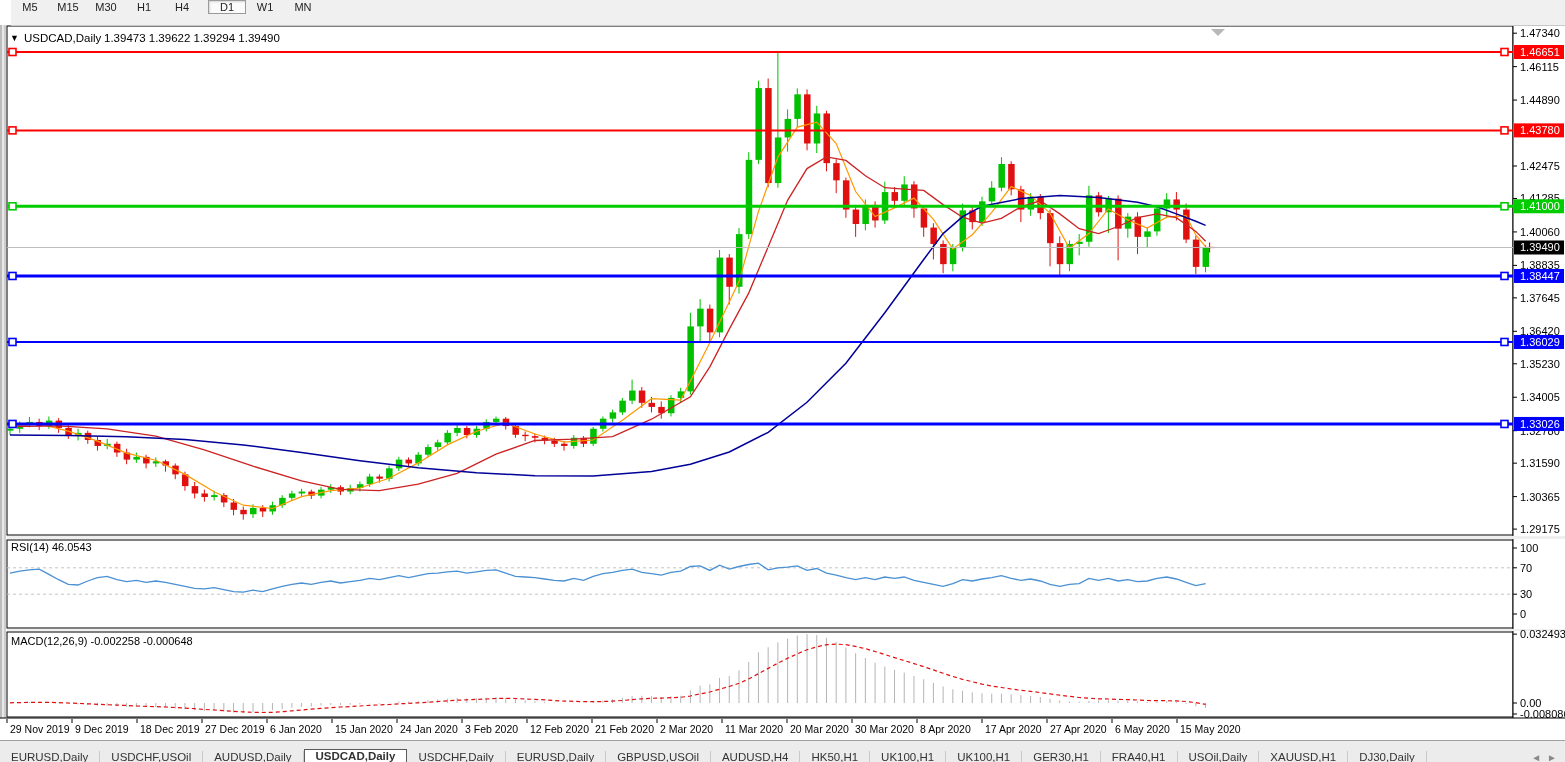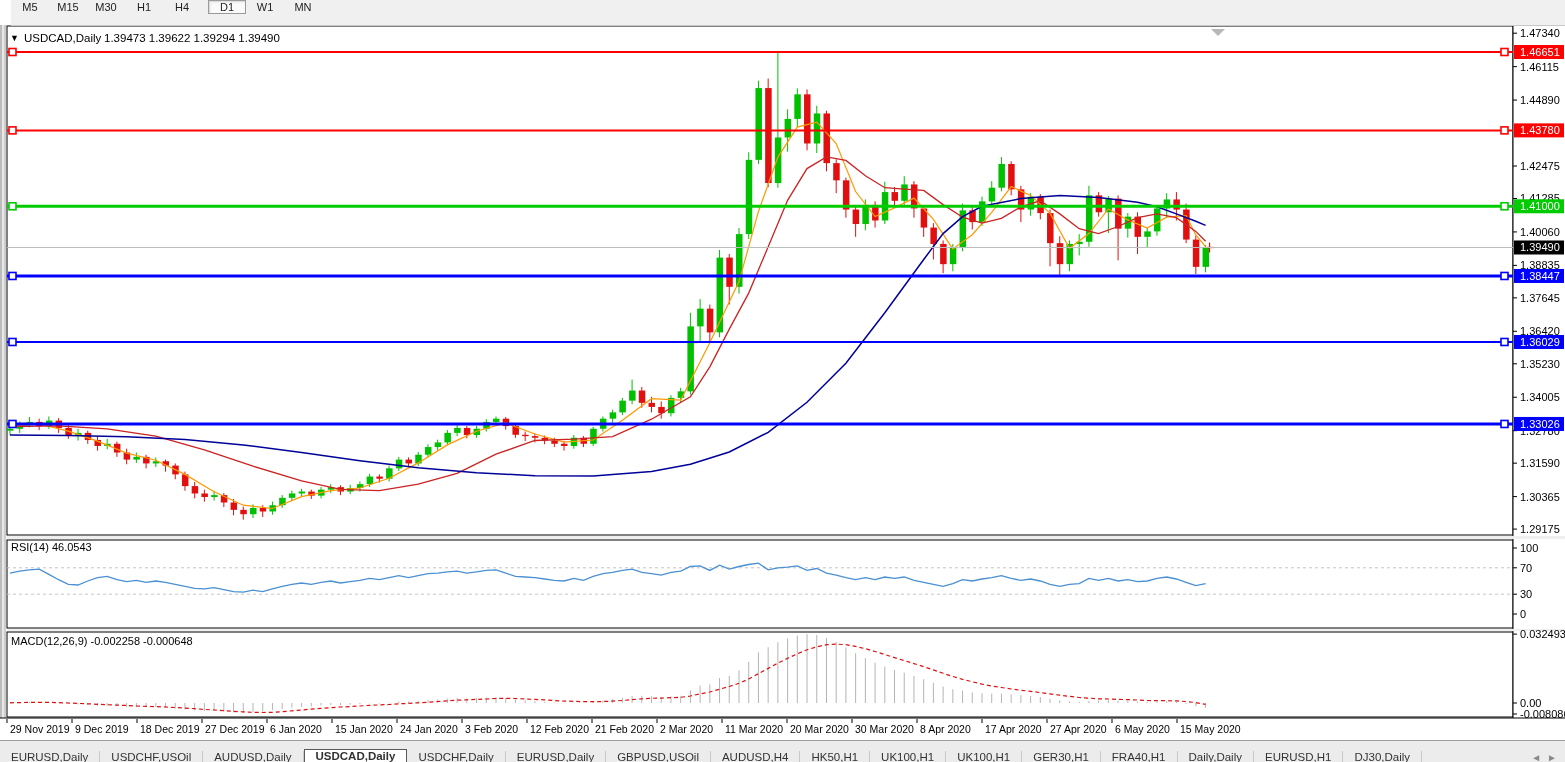--- a/index.html
+++ b/index.html
@@ -577,21 +577,21 @@
       <div class="tab active">USDCAD,Daily</div>
       <div class="tab">USDCHF,Daily</div>
       <div class="tab">EURUSD,Daily</div>
       <div class="tab">GBPUSD,USOil</div>
       <div class="tab">AUDUSD,H4</div>
       <div class="tab">HK50,H1</div>
       <div class="tab">UK100,H1</div>
       <div class="tab">UK100,H1</div>
       <div class="tab">GER30,H1</div>
       <div class="tab">FRA40,H1</div>
-      <div class="tab">Daily,Daily</div>
-      <div class="tab">EURUSD,H1</div>
+      <div class="tab">USOil,Daily</div>
+      <div class="tab">XAUUSD,H1</div>
       <div class="tab">DJ30,Daily</div>
       <div class="tab-arrows">
         <span>◄</span>
         <span>►</span>
       </div>
     </div>
 </div>
 
 </body></html>

